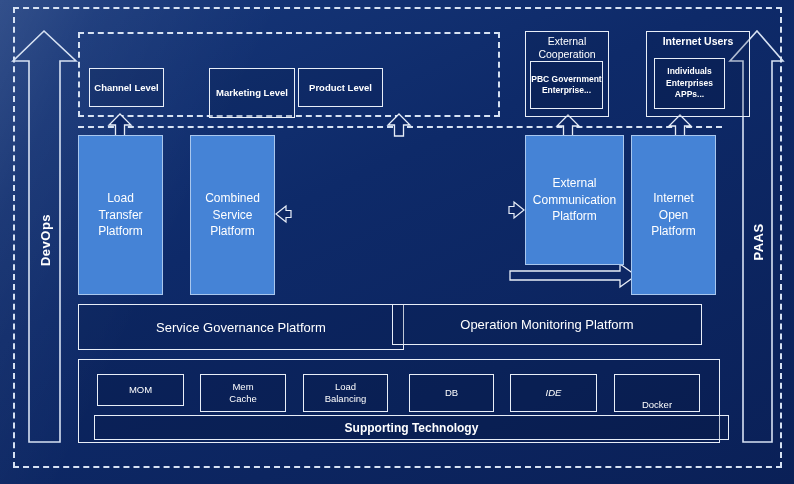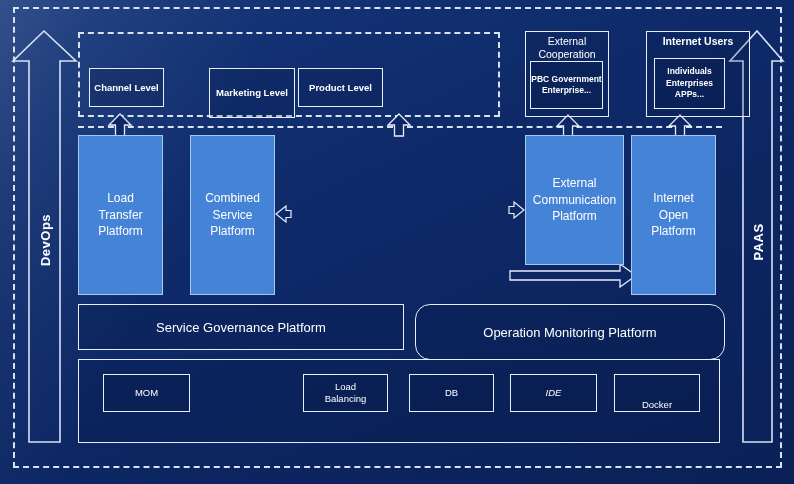--- a/index.html
+++ b/index.html
@@ -108,40 +108,47 @@
   </div>
   <div class="abs bbox center pre" style="left:608px;top:135px;width:85px;height:160px;margin-left:23px;">
     <span>Internet
 Open
 Platform</span>
   </div>
 
   <div class="abs dbox center gov-label" style="left:78px;top:304px;width:326px;height:46px;">
     <span>Service Governance Platform</span>
   </div>
-  <div class="abs dbox center gov-label" style="left:415px;top:304px;width:310px;height:56px;border-radius:15px;">
+  <div class="abs dbox center gov-label" style="left:392px;top:304px;width:310px;height:41px;">
     <span>Operation Monitoring Platform</span>
   </div>
 
   <div class="abs dbox" style="left:78px;top:359px;width:642px;height:84px;"></div>
 
-  <div class="abs dbox center tech-label pre" style="left:103px;top:374px;width:87px;height:38px;align-items:center;">
+  <div class="abs dbox center tech-label pre" style="left:97px;top:374px;width:87px;height:32px;align-items:center;">
     <span>MOM</span>
+  </div>
+  <div class="abs dbox center tech-label pre" style="left:200px;top:374px;width:86px;height:38px;">
+    <span>Mem
+Cache</span>
   </div>
   <div class="abs dbox center tech-label pre" style="left:303px;top:374px;width:85px;height:38px;align-items:center;">
     <span>Load
 Balancing</span>
   </div>
   <div class="abs dbox center tech-label pre" style="left:409px;top:374px;width:85px;height:38px;">
     <span>DB</span>
   </div>
   <div class="abs dbox center tech-label pre" style="left:510px;top:374px;width:87px;height:38px;font-style:italic;">
     <span>IDE</span>
   </div>
   <div class="abs dbox center tech-label pre" style="left:614px;top:374px;width:86px;height:38px;align-items:flex-end;">
     <span>Docker</span>
   </div>
 
+  <div class="abs dbox center support-bar" style="left:94px;top:415px;width:635px;height:25px;border-width:1px;">
+    <span>Supporting Technology</span>
+  </div>
 
   <div class="abs rail-label" style="left:45px;top:240px;">DevOps</div>
   <div class="abs rail-label" style="left:758px;top:242px;">PAAS</div>
 
 </div>
 
 </body></html>

